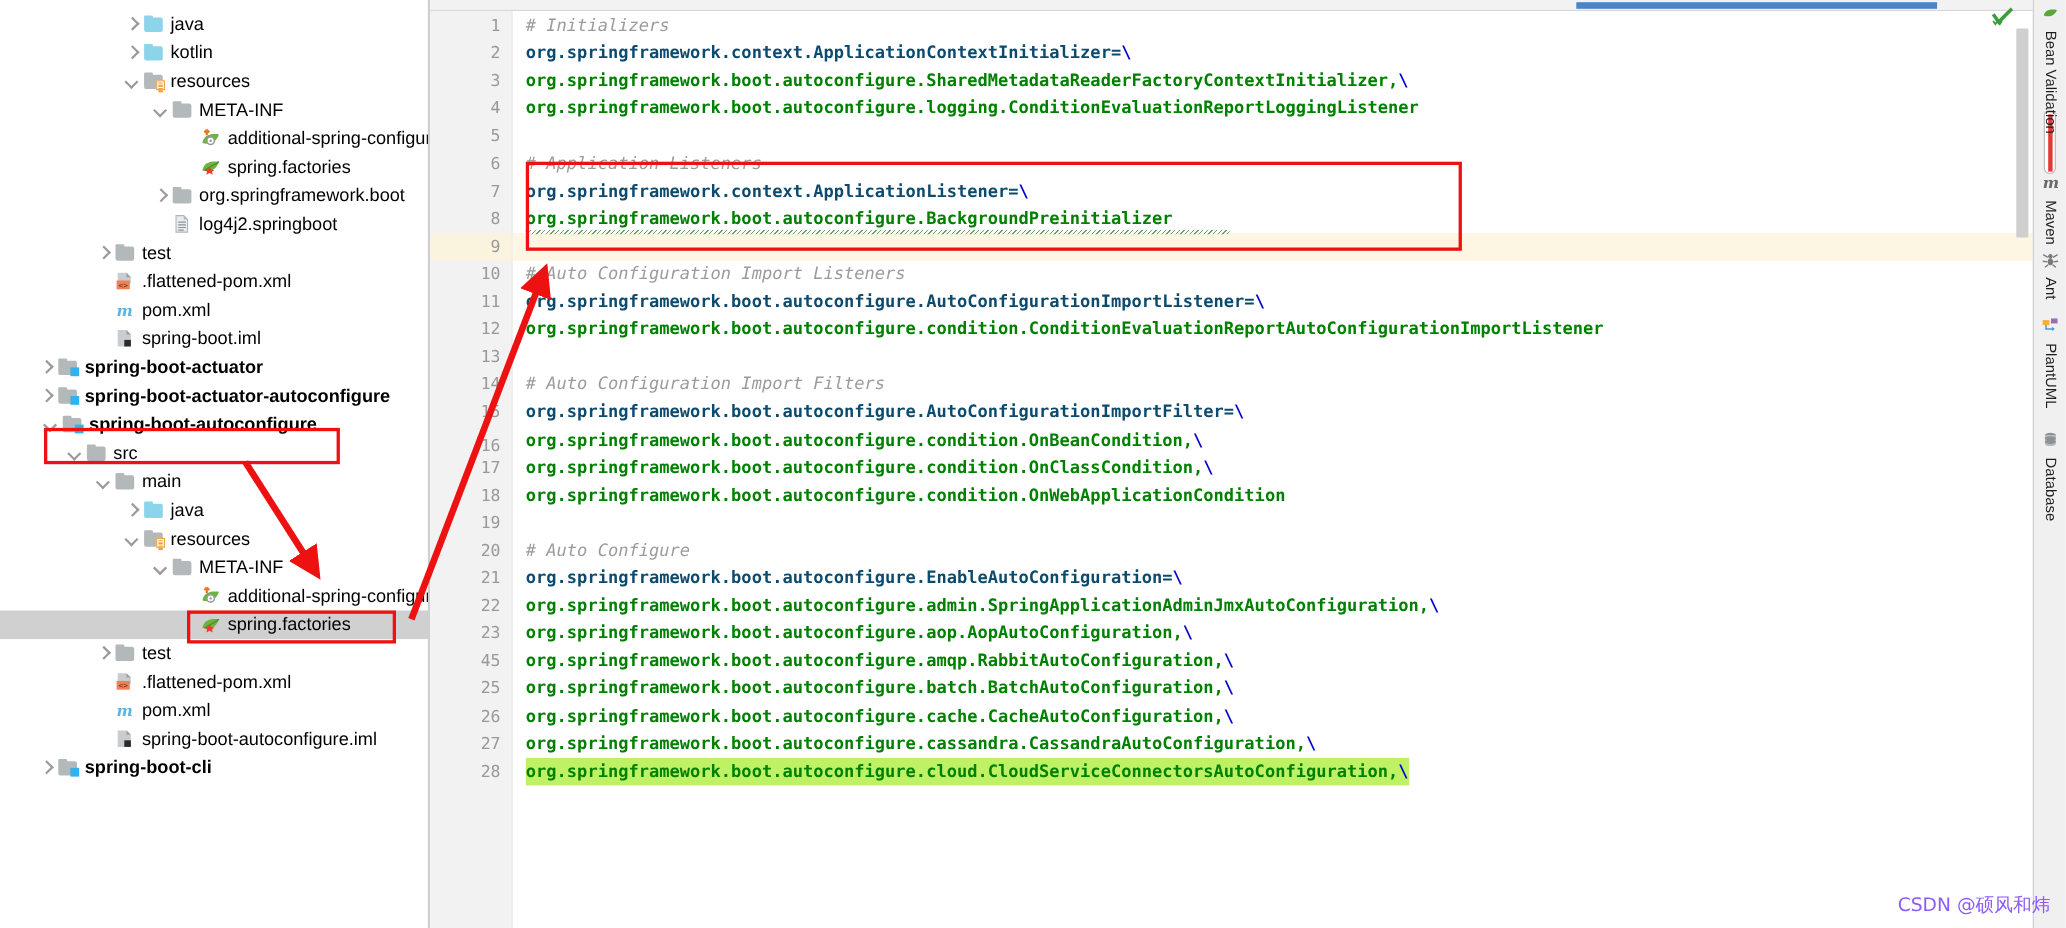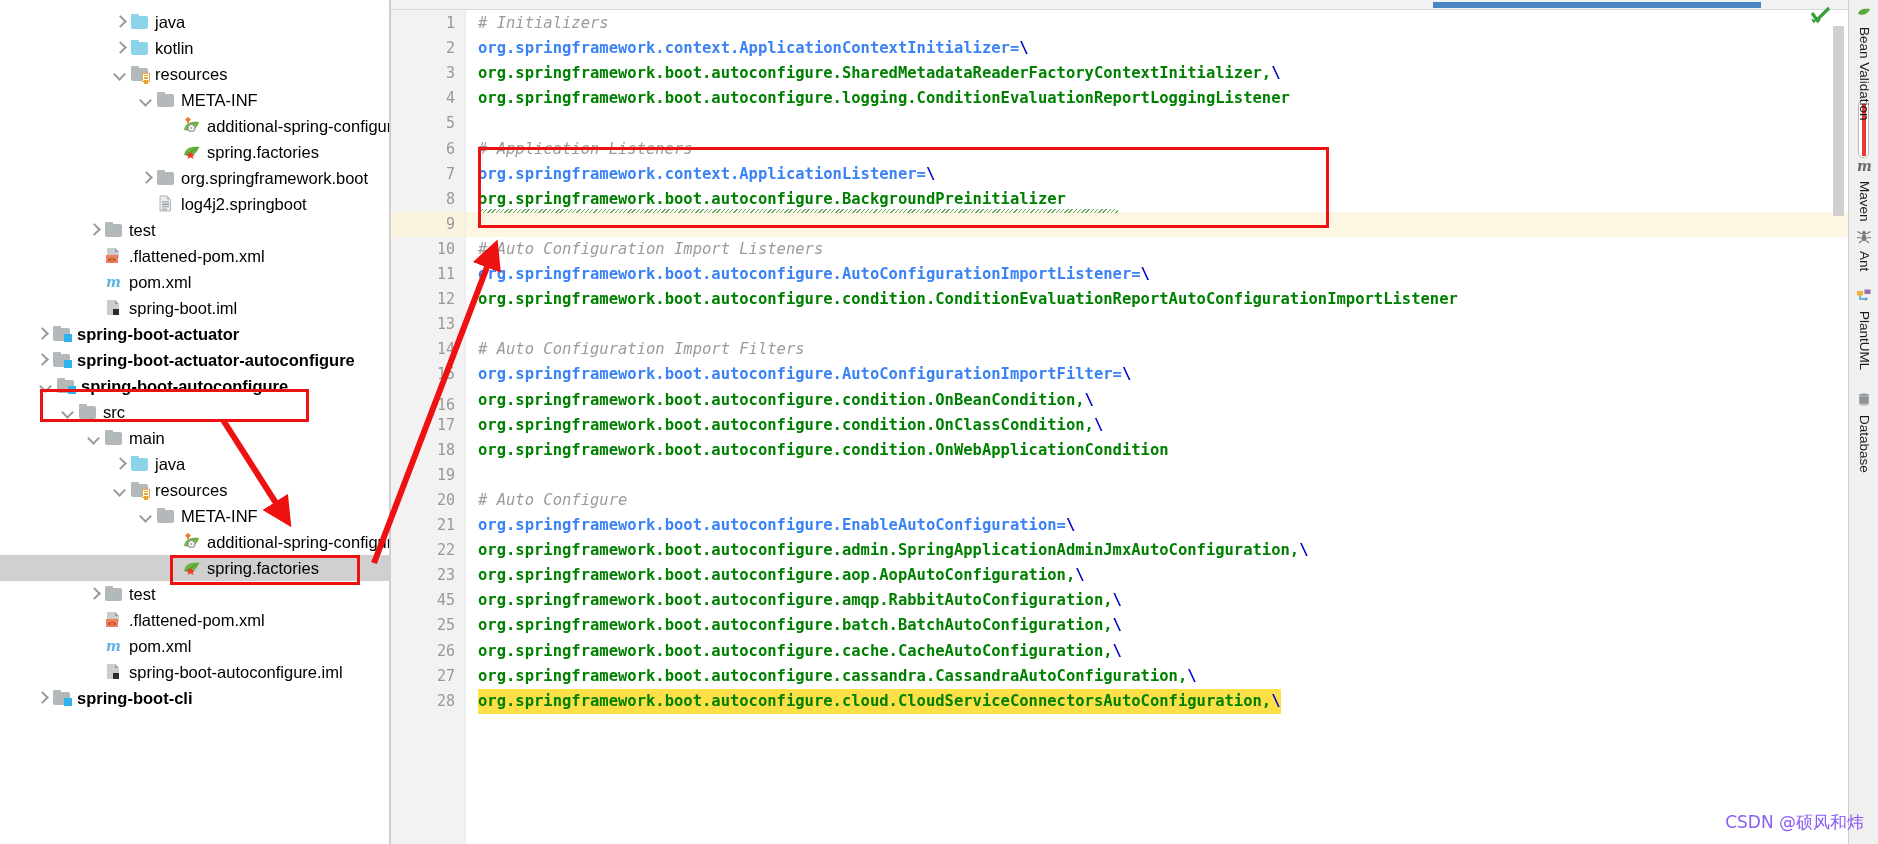--- a/index.html
+++ b/index.html
@@ -141,36 +141,36 @@
   .cline {
     position:absolute; left:12px;
     height:25px; line-height:25px;
     white-space:pre;
     font-family:"DejaVu Sans Mono", monospace;
     font-size:15.5px;
     font-weight:bold;
     letter-spacing:0px;
   }
   .cmt { color:#9b9b9b; font-style:italic; font-weight:normal; }
-  .k   { color:#3b82f6; }
+  .k   { color:#0c4a6e; }
   .v   { color:#008000; }
   .sl  { color:#0000cc; }
   .hl-row {
     position:absolute; left:0; right:0; height:25px;
     background:#fdf6e3;
   }
   .hl-row.gut { background:#faf3dd; }
   .wavy {
     position:absolute;
     height:4px;
     background:
       repeating-linear-gradient(135deg,#2f8f2f 0 1px, transparent 1px 3px);
     opacity:.75;
   }
-  .sel-soft { background:#fde047; }
+  .sel-soft { background:#bef264; }
 
   
   #inspect-check {
     position:absolute; top:6px; right:16px;
     width:22px; height:22px;
   }
   
   #ed-scroll {
     position:absolute; top:16px; right:2px;
     width:11px; height:190px;

